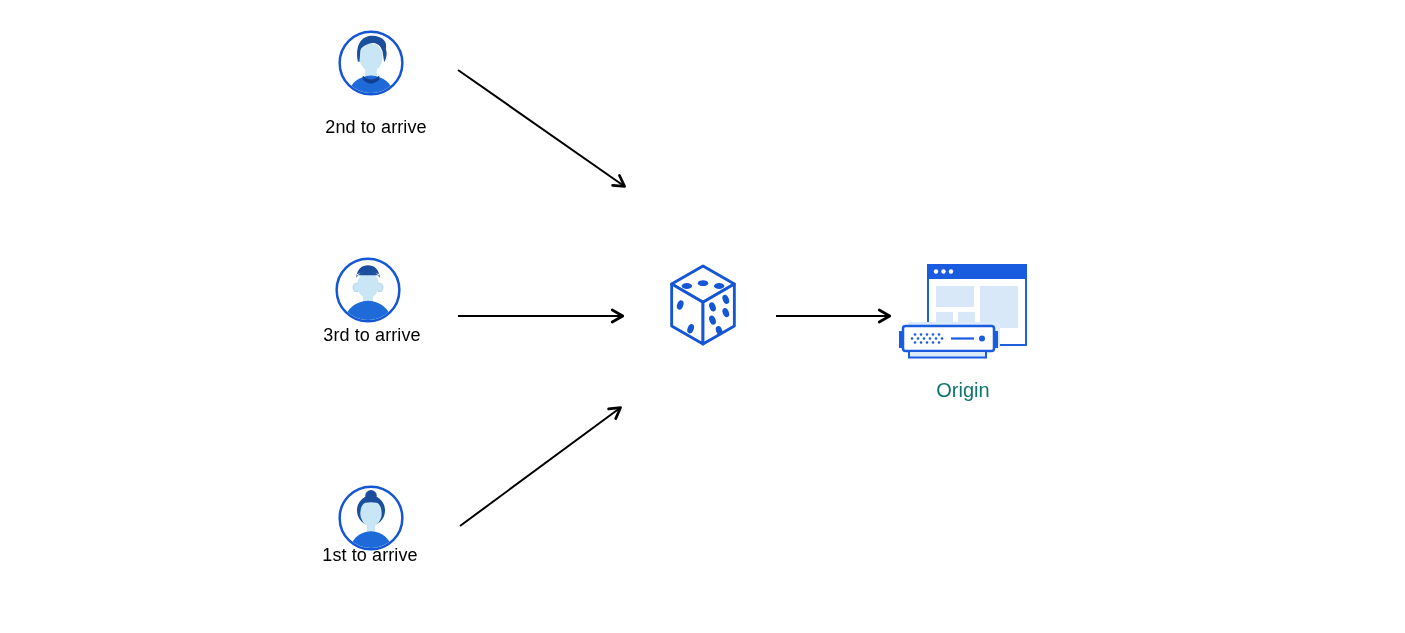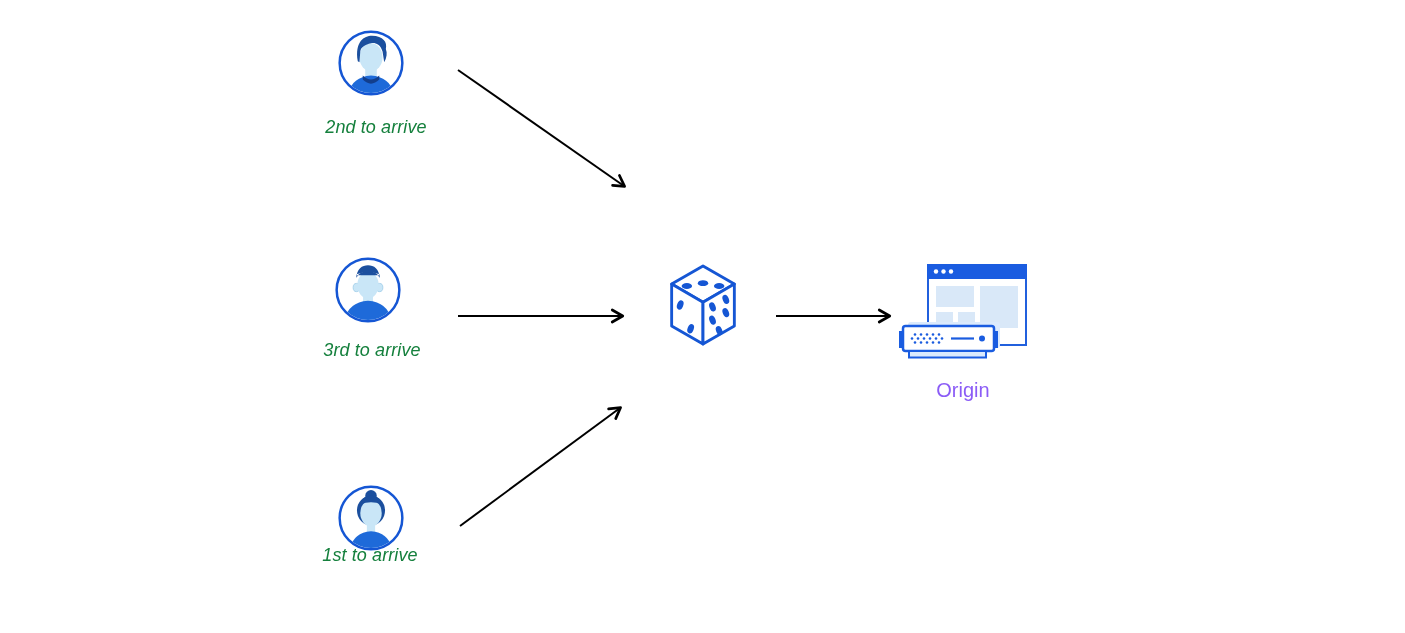--- a/index.html
+++ b/index.html
@@ -8,31 +8,30 @@
     background: #ffffff;
     font-family: "Liberation Sans", sans-serif;
     position: relative;
     overflow: hidden;
   }
   .canvas { position: absolute; left: 0; top: 0; width: 1405px; height: 633px; }
   .node { position: absolute; display: flex; flex-direction: column; align-items: center; }
   .avatar { width: 66px; height: 66px; display: block; }
   .node-label {
     position: absolute;
-    color: #15803d;
+    color: #000000;
     font-size: 18px;
     letter-spacing: 0.1px;
     text-align: center;
     width: 160px;
     white-space: nowrap;
-    font-style: italic;
   }
   .origin-label {
     position: absolute;
-    color: #8b5cf6;
+    color: #0f766e;
     font-size: 20px;
     text-align: center;
     width: 130px;
     white-space: nowrap;
   }
   .arrows-layer { position: absolute; left: 0; top: 0; pointer-events: none; }
 </style>
 </head>
 <body>
 
@@ -82,21 +81,21 @@
         <rect x="34" y="42" width="12" height="16" fill="#c9e6f7"></rect>
         <path d="M11,82 Q13,55 40,53 Q67,55 69,82 Z" fill="#1e6ad9"></path>
         <ellipse cx="26" cy="37" rx="4" ry="5" fill="#c9e6f7" stroke="#9fcde8" stroke-width="1"></ellipse>
         <ellipse cx="54" cy="37" rx="4" ry="5" fill="#c9e6f7" stroke="#9fcde8" stroke-width="1"></ellipse>
         <ellipse cx="40" cy="34" rx="13" ry="16" fill="#c9e6f7"></ellipse>
         <path d="M26,25 A15,12 0 0 1 54,25 L54,22 L26,22 Z" fill="#1b4f9e"></path>
         <path d="M26,26 C26,14 33,10 40,10 C47,10 54,14 54,26 L54,21 Q40,16 26,21 Z" fill="#1b4f9e"></path>
       </g>
     </svg>
   </div>
-  <div class="node-label" style="left:292px; top:340px;">3rd to arrive</div>
+  <div class="node-label" style="left:292px; top:325px;">3rd to arrive</div>
 
   <div class="node" style="left:338px; top:485px;">
     <svg class="avatar" viewBox="0 0 80 80">
       <defs>
           <clipPath id="clipC">
             <circle cx="40" cy="40" r="36.5"></circle>
           </clipPath>
         </defs>
       <circle cx="40" cy="40" r="38" fill="#ffffff" stroke="#1556d4" stroke-width="3"></circle>
       <g clip-path="url(#clipC)">

